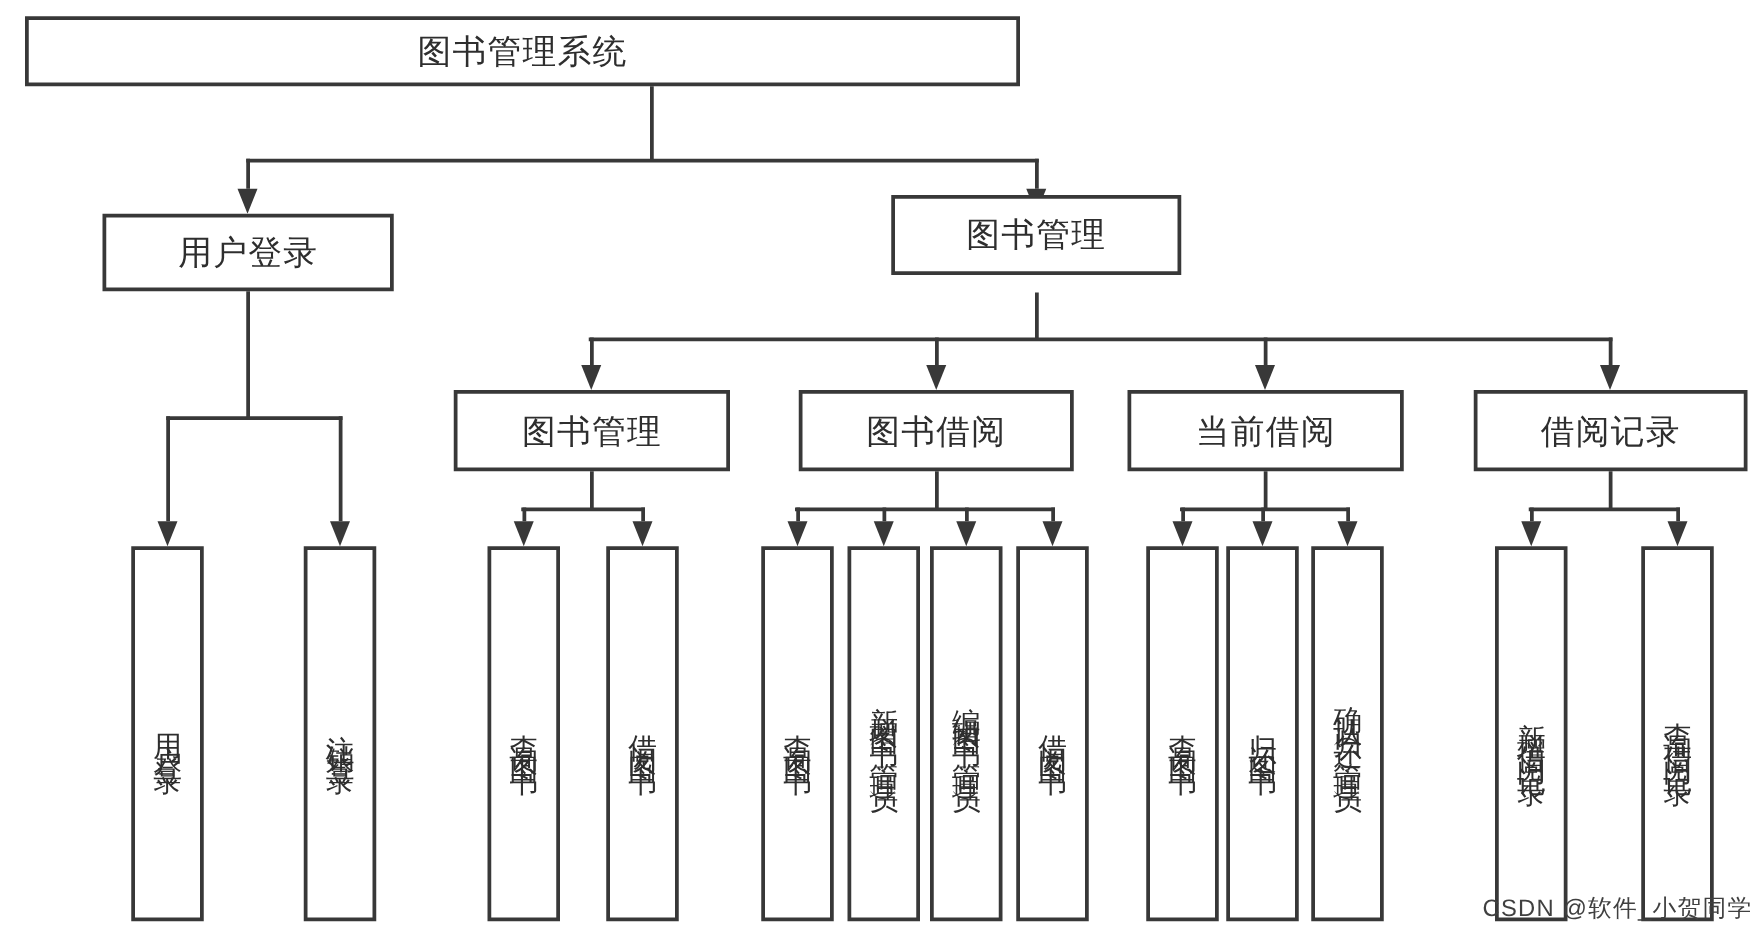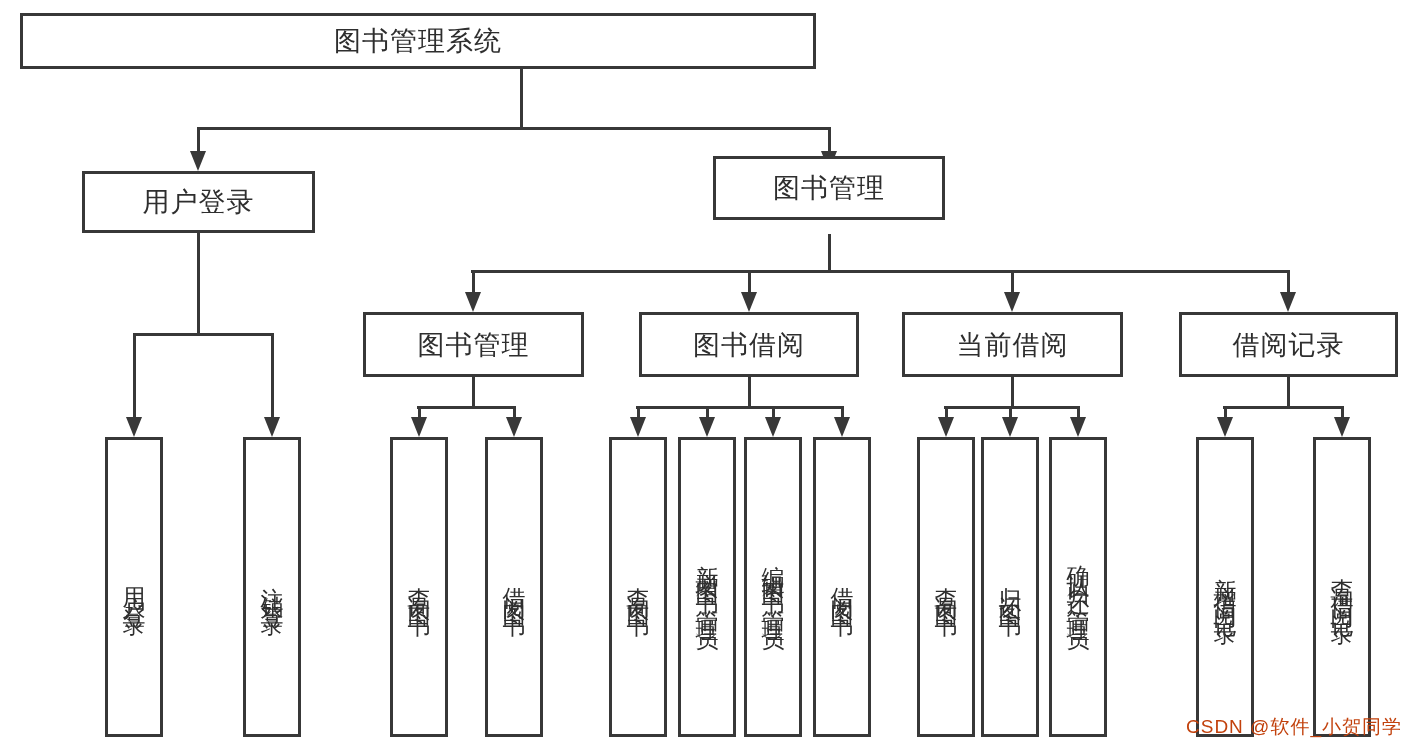--- a/index.html
+++ b/index.html
@@ -20,21 +20,21 @@
   .vl,.hl{position:absolute;background:#383838;}
   .vl{width:3px;}
   .hl{height:3px;}
   .ah{
     position:absolute;width:0;height:0;
     border-left:8px solid transparent;border-right:8px solid transparent;
     border-top:20px solid #383838;
   }
   .watermark{
     position:absolute;left:1186px;top:714px;z-index:5;
-    font-size:19px;color:#c2410c;letter-spacing:1px;white-space:nowrap;
+    font-size:19px;color:#404040;letter-spacing:1px;white-space:nowrap;
   }
 </style>
 </head>
 <body>
 
 <div class="stage">
 
   <div class="box" style="left:20px;top:13px;width:796px;height:56px;">
     <span class="hlabel">图书管理系统</span>
   </div>

